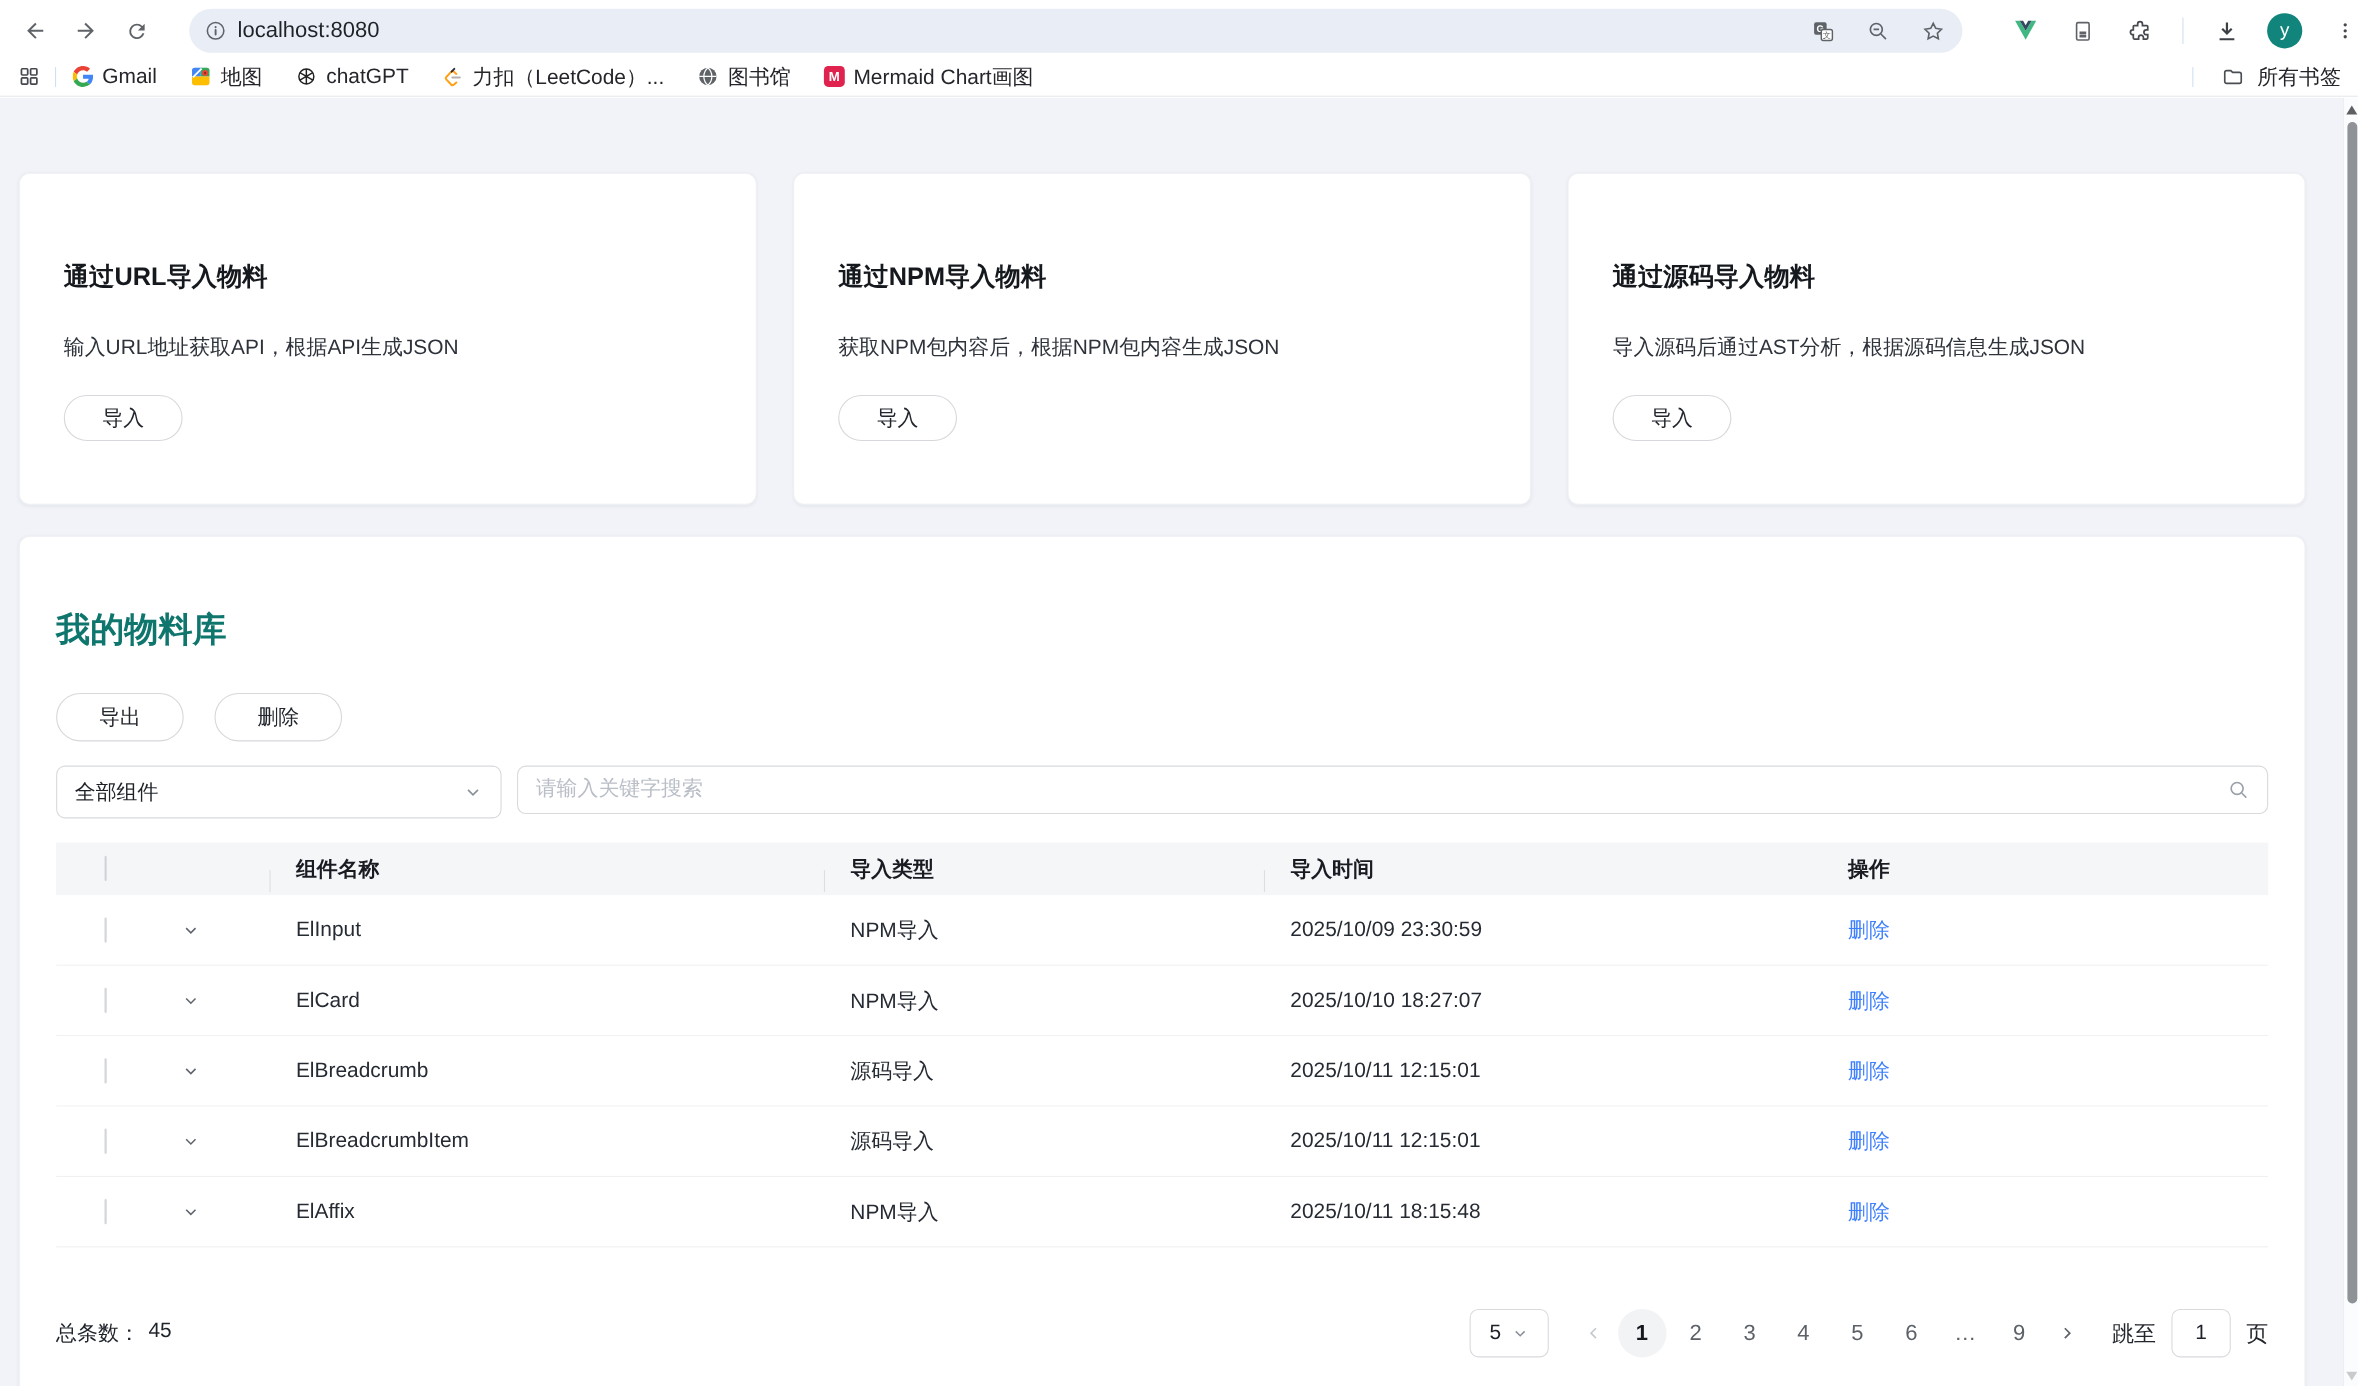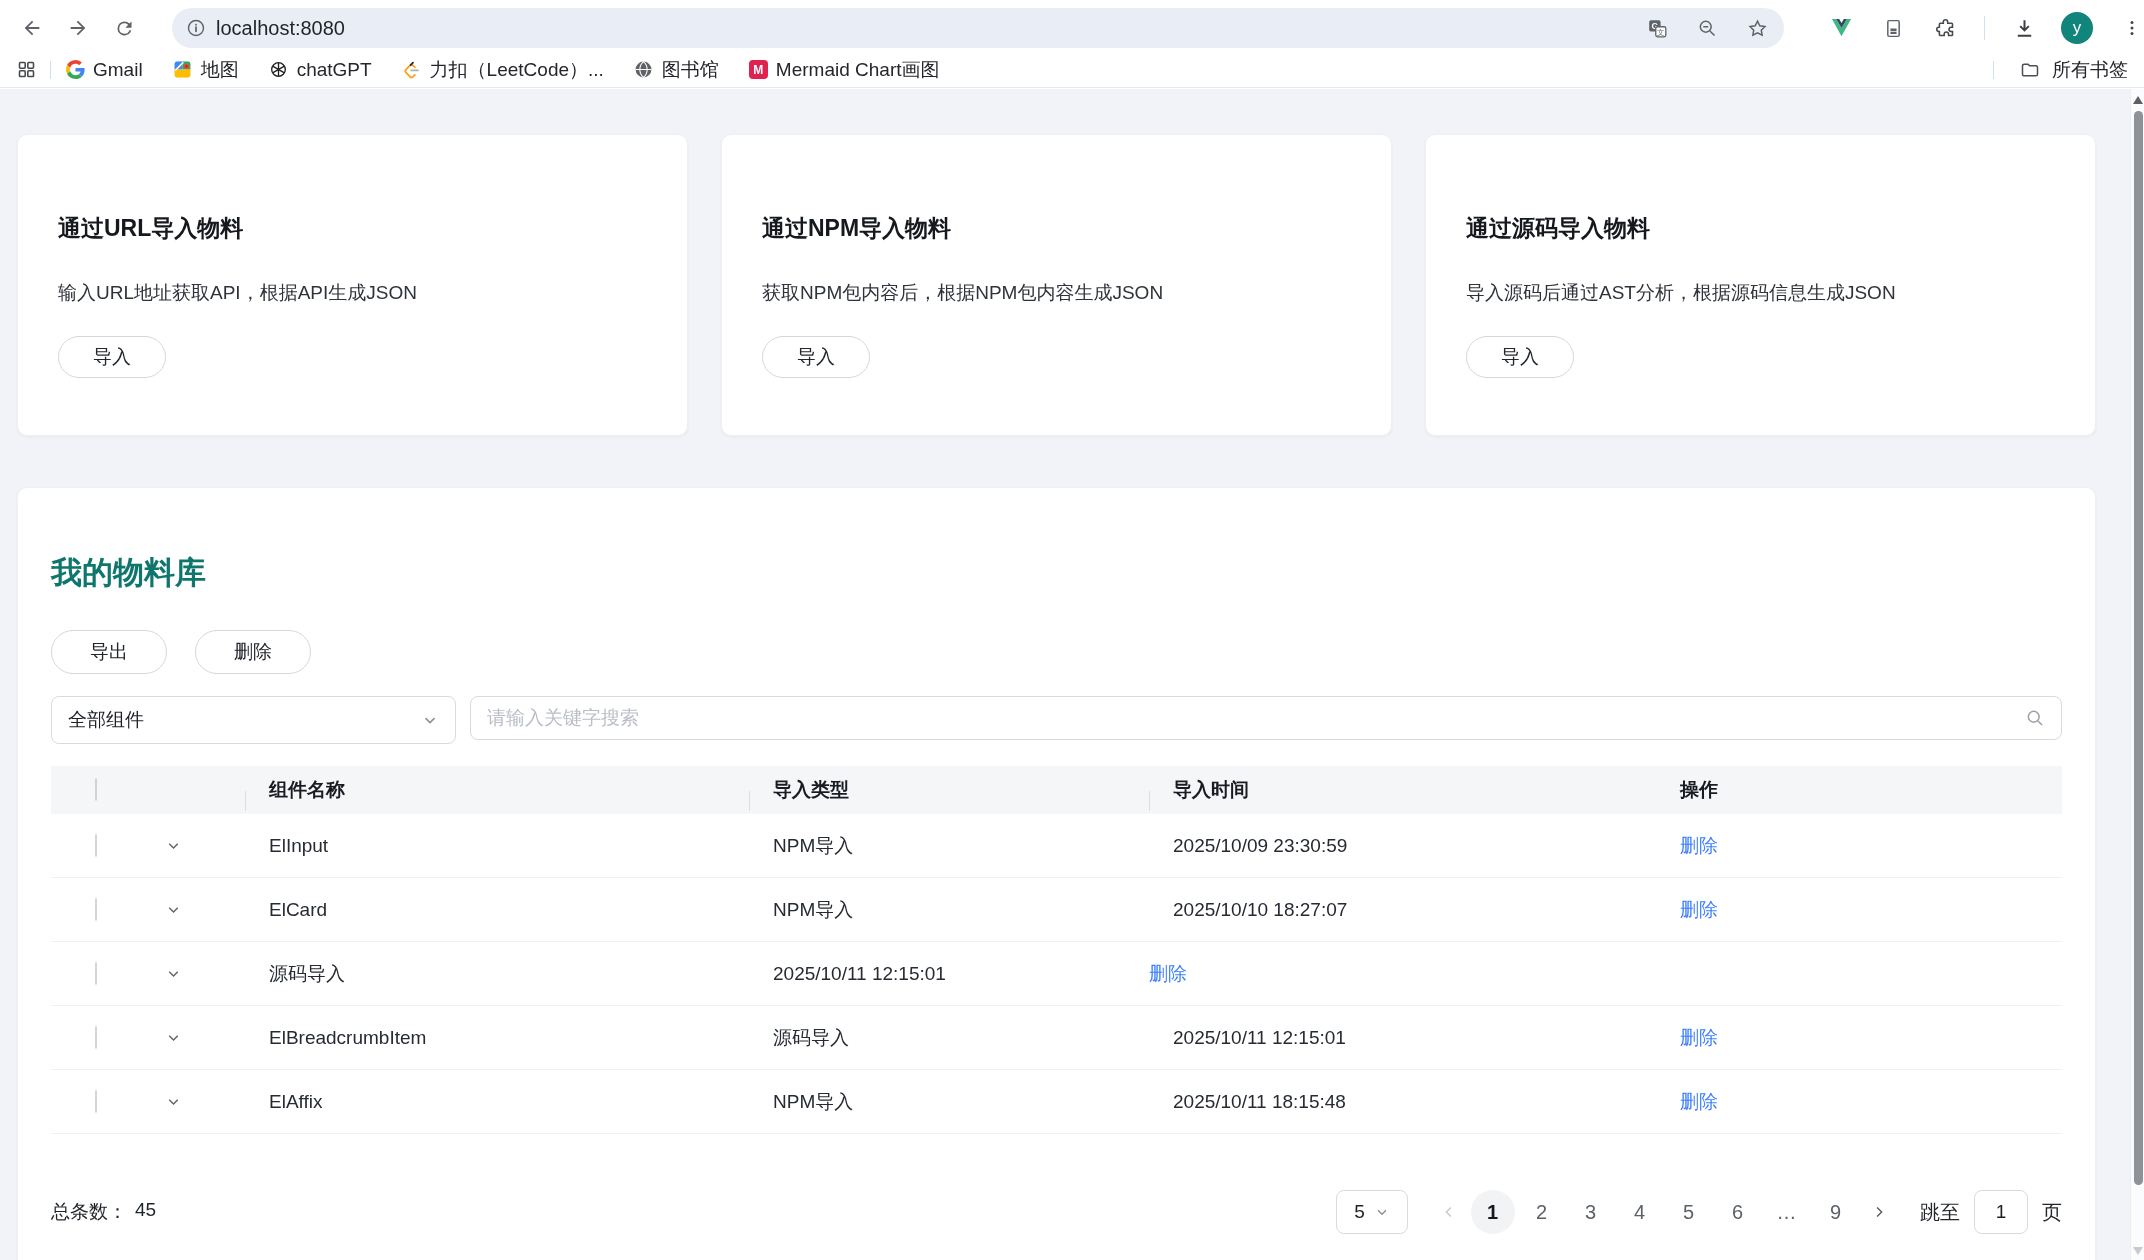--- a/index.html
+++ b/index.html
@@ -23,21 +23,21 @@
   .bm-div { width:1px; height:18px; background:#cfe0f4; margin:0 14px 0 12px; }
   .bm { display:flex; align-items:center; gap:8px; margin-right:30px; cursor:pointer; }
   .bm span.lbl { font-size:19px; color:#24262b; white-space:nowrap; }
   .bm-ic { width:20px; height:20px; display:flex; align-items:center; justify-content:center; }
   .mermaid { width:19px; height:19px; border-radius:4px; background:#e0234e; color:#fff; font-weight:bold; font-size:12px; display:flex; align-items:center; justify-content:center; }
   .bm-right { margin-left:auto; display:flex; align-items:center; gap:12px; }
 
   
   .page { position:absolute; left:0; top:89px; width:2130px; height:1171px; background:#f1f3f8; }
 
-  .cards { position:absolute; left:17px; top:45px; width:2079px; display:grid; grid-template-columns:repeat(3,1fr); gap:33px; }
+  .cards { position:absolute; left:17px; top:68px; width:2079px; display:grid; grid-template-columns:repeat(3,1fr); gap:33px; }
   .card { height:302px; background:#fff; border:1px solid #eef0f3; border-radius:10px; box-shadow:0 1px 3px rgba(20,30,50,.05); padding:78px 40px 0 40px; }
   .card h2 { font-size:23px; color:#15181d; font-weight:bold; }
   .card p { margin-top:36px; font-size:19px; color:#2e333b; }
   .btn-pill { margin-top:30px; display:inline-flex; align-items:center; justify-content:center; height:42px; padding:0 34px; border:1px solid #d6d8dc; border-radius:21px; background:#fff; font-size:19px; color:#22262d; cursor:pointer; }
 
   .panel { position:absolute; left:17px; top:398px; width:2079px; height:900px; background:#fff; border:1px solid #eef0f3; border-radius:10px; box-shadow:0 1px 3px rgba(20,30,50,.05); padding:64px 33px 0 33px; }
   .panel h1 { font-size:31px; color:#0f766e; font-weight:bold; }
   .actions { margin-top:36px; display:flex; gap:28px; }
   .btn-lg { display:inline-flex; align-items:center; justify-content:center; height:44px; padding:0 38px; border:1px solid #d6d8dc; border-radius:22px; background:#fff; font-size:19px; color:#22262d; cursor:pointer; }
 
@@ -334,20 +334,21 @@
 
       <div class="tr">
         <div class="cell" style="padding-left:0"><span class="checkbox"></span></div>
         <div class="cell" style="padding-left:0">
             <span class="expand">
               <svg viewBox="0 0 24 24" width="17" fill="none" stroke="#5f646d" stroke-width="2">
                 <path d="M6 9.5l6 6 6-6"></path>
               </svg>
             </span>
           </div>
+        <div class="cell">ElBreadcrumb</div>
         <div class="cell">源码导入</div>
         <div class="cell">2025/10/11 12:15:01</div>
         <div class="cell c-action"><a class="link-del">删除</a></div>
       </div>
 
       <div class="tr">
         <div class="cell" style="padding-left:0"><span class="checkbox"></span></div>
         <div class="cell" style="padding-left:0">
             <span class="expand">
               <svg viewBox="0 0 24 24" width="17" fill="none" stroke="#5f646d" stroke-width="2">

